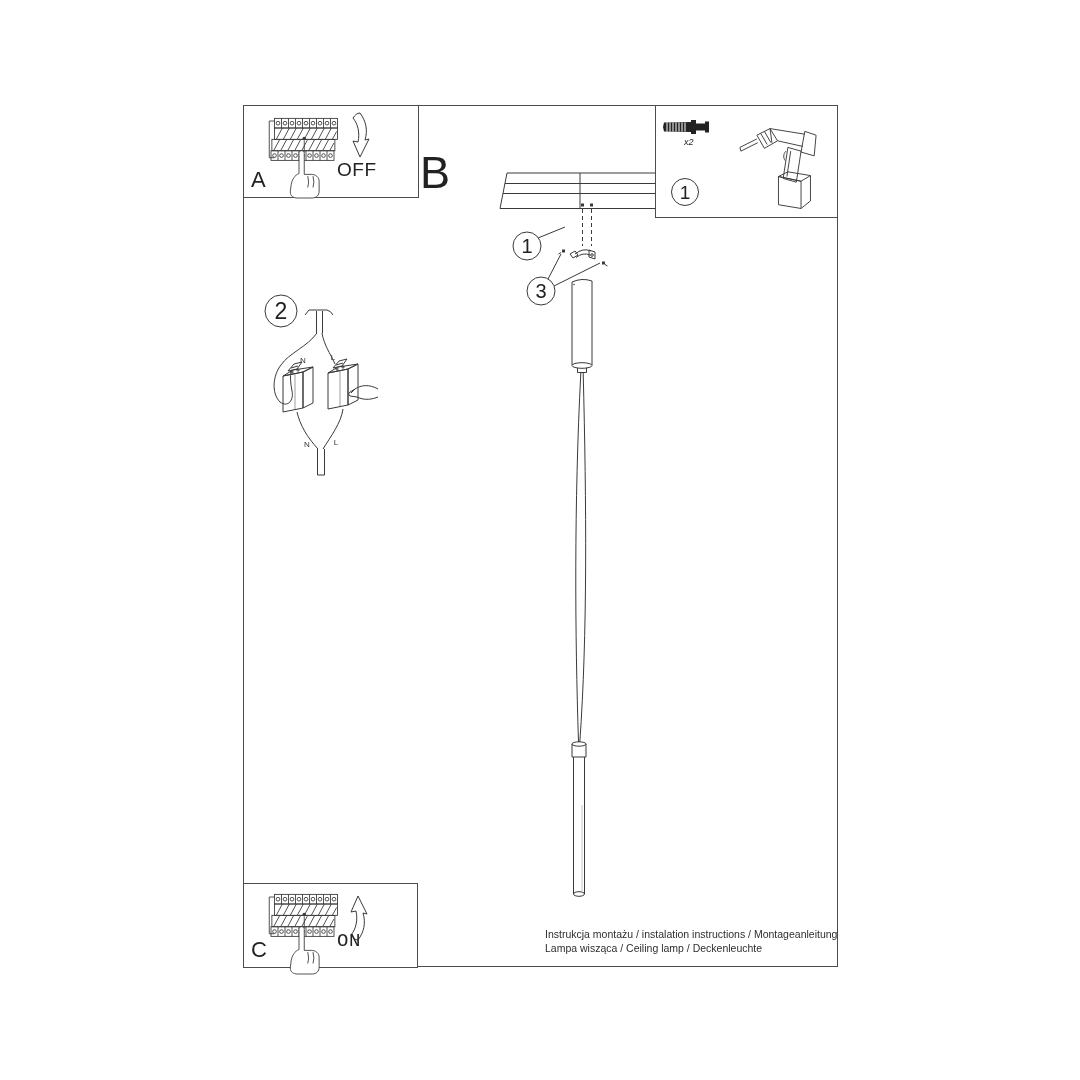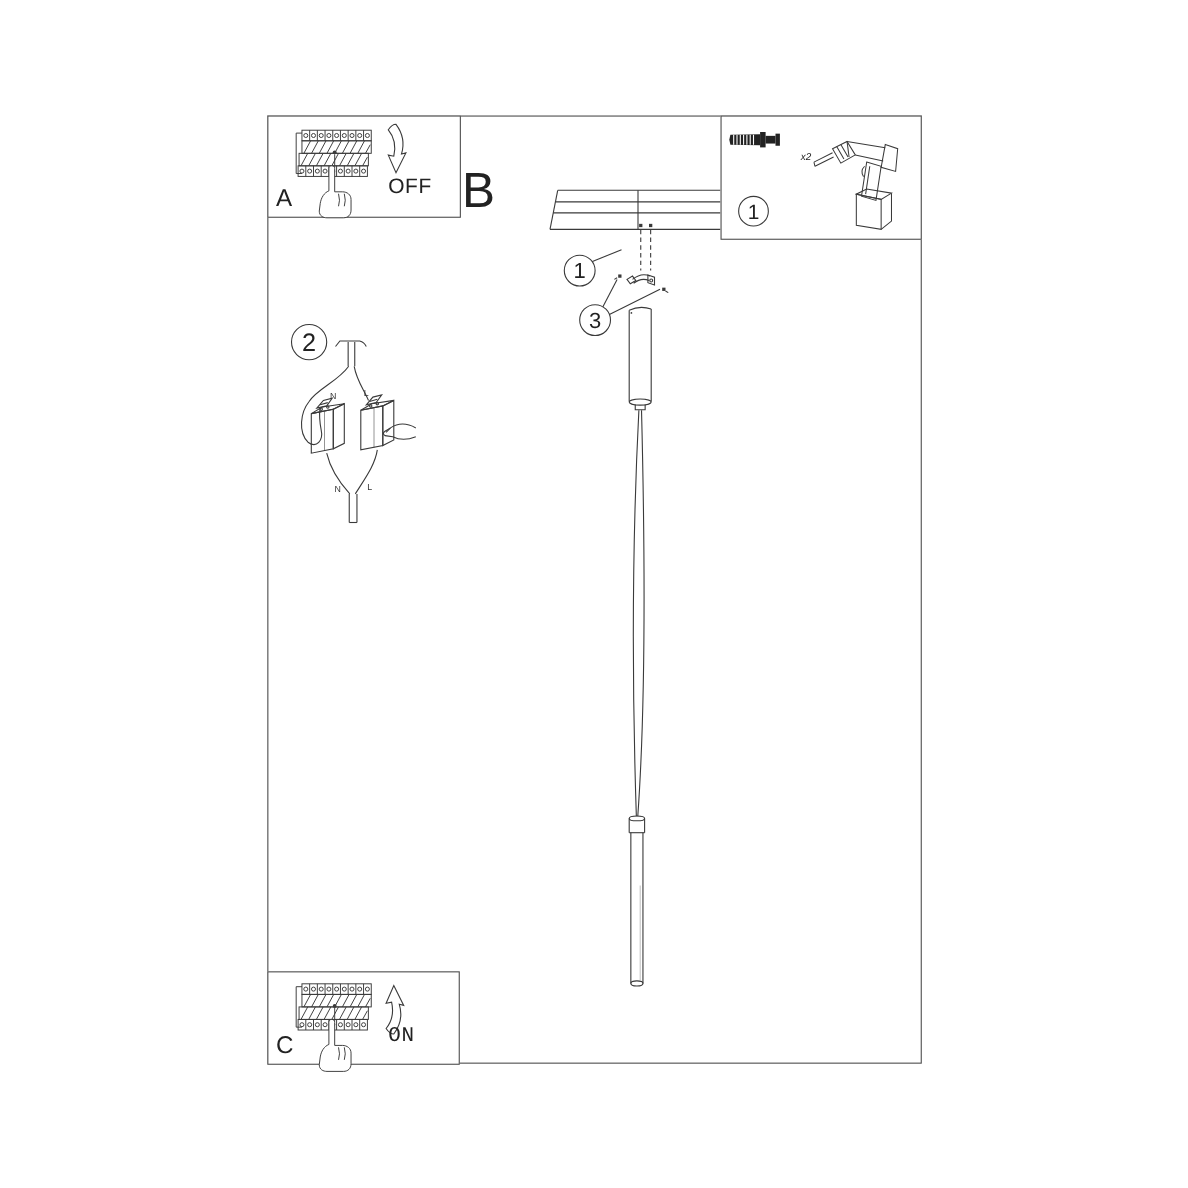--- a/index.html
+++ b/index.html
@@ -5,22 +5,22 @@
   html,body{margin:0;padding:0;background:#fff;}
   .canvas{position:relative;width:1080px;height:1080px;background:#ffffff;overflow:hidden;
           font-family:"Liberation Sans", sans-serif;color:#2e2e2e;}
   .box{position:absolute;border:1px solid #4d4d4d;background:#ffffff;box-sizing:border-box;}
   .outer{left:243px;top:105px;width:595px;height:862px;background:transparent;}
   .panel-a{left:243px;top:105px;width:176px;height:93px;}
   .panel-c{left:243px;top:883px;width:175px;height:85px;}
   .panel-parts{left:655px;top:105px;width:183px;height:113px;}
   .corner-letter{position:absolute;font-size:22px;color:#222;}
   .step-b-letter{position:absolute;left:420px;top:150px;font-size:45px;color:#222;line-height:1;}
-  .state-label{position:absolute;font-size:19px;color:#222;letter-spacing:.5px;margin-left:16px;}
-  .x2-label{position:absolute;font-size:9px;font-style:italic;color:#222;margin-left:44px;}
+  .state-label{position:absolute;font-size:19px;color:#222;letter-spacing:.5px;}
+  .x2-label{position:absolute;font-size:9px;font-style:italic;color:#222;}
   .caption{position:absolute;left:545px;top:927px;font-size:10.5px;line-height:14px;color:#2e2e2e;}
   svg{position:absolute;overflow:visible;}
   .art{stroke:#3a3a3a;fill:none;stroke-width:1;}
   .artfill{fill:#3a3a3a;stroke:none;}
   .whitefill{fill:#ffffff;stroke:#3a3a3a;stroke-width:1;}
   text.callout{font-family:"Liberation Sans",sans-serif;fill:#222;text-anchor:middle;}
   text.wlabel{font-family:"Liberation Sans",sans-serif;font-size:8px;fill:#333;text-anchor:middle;}
 </style>
 </head>
 <body>
@@ -274,14 +274,18 @@
     </svg>
     <svg style="left:98px;top:5px;" width="26" height="52" viewBox="0 0 26 52">
       <g transform="scale(1,-1) translate(0,-52)">
         <path class="whitefill" d="M16,1 C22,9 24,18 21,28 L25,27 L16,45 L9,29 L14,30 C16,21 14,12 9,6 C11,3 13,1 16,1 Z"></path>
       </g>
     </svg>
     <div class="state-label" style="left:93px;top:46px;font-family:Liberation Mono, monospace;">ON</div>
     <div class="corner-letter" style="left:7px;bottom:4px;">C</div>
   </div>
 
+  <div class="caption">
+    <div>Instrukcja montażu / instalation instructions / Montageanleitung</div>
+    <div>Lampa wisząca / Ceiling lamp / Deckenleuchte</div>
+  </div>
 
 </div>
 
 </body></html>

